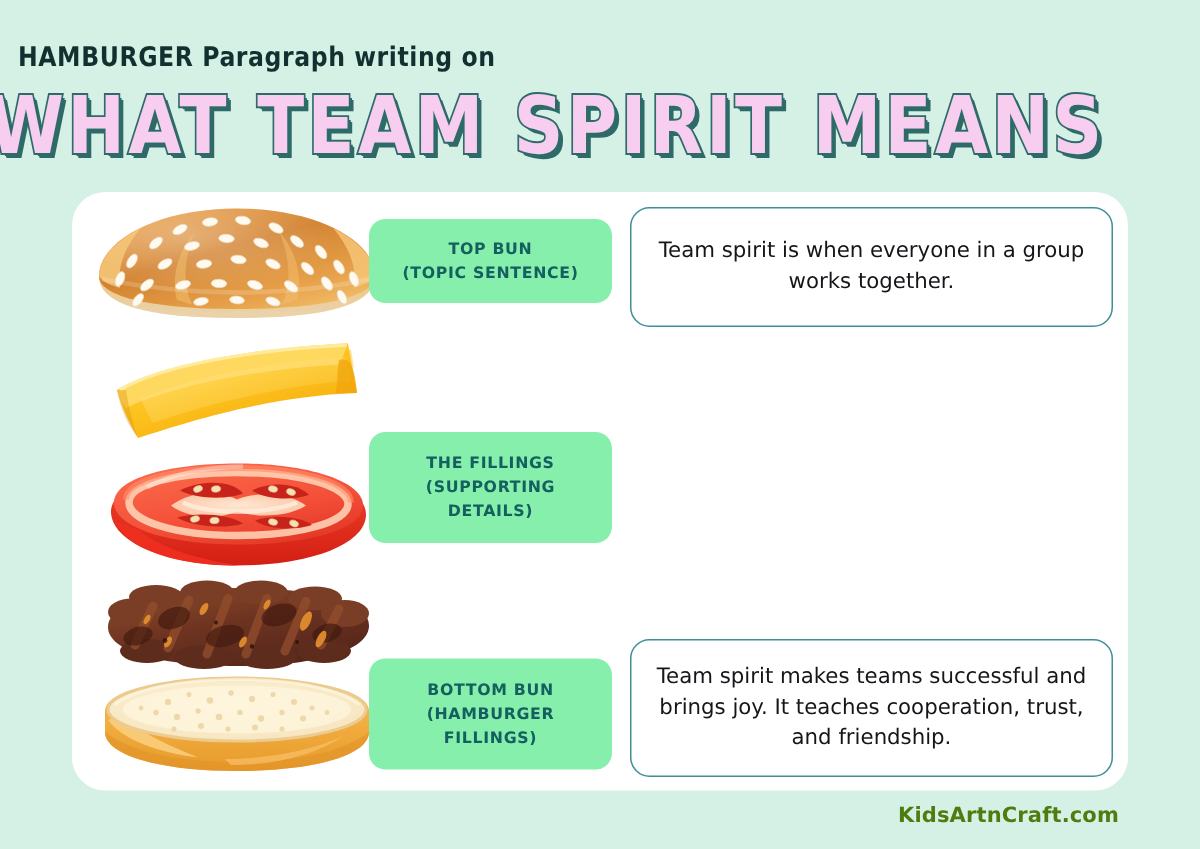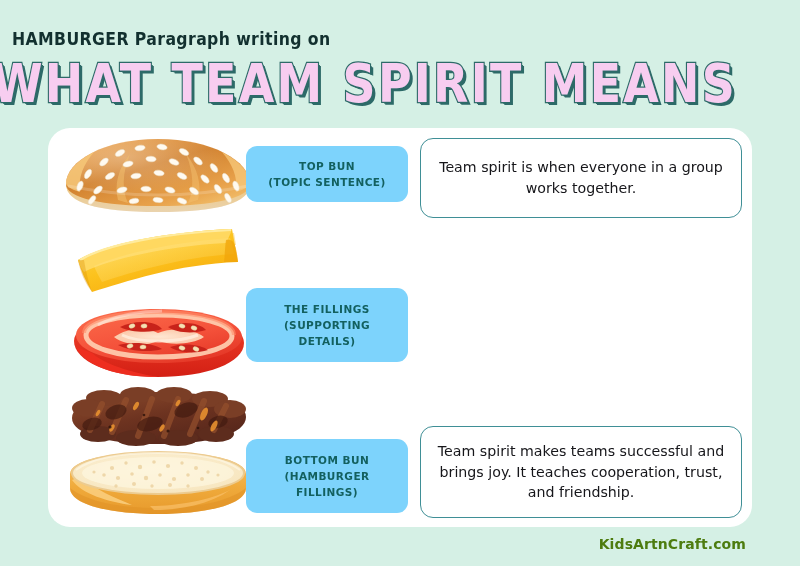--- a/index.html
+++ b/index.html
@@ -80,21 +80,21 @@
     position: absolute;
     left: 198px;
     top: 0;
     width: 180px;
     height: 399px;
   }
   .label-box {
     position: absolute;
     left: 0;
     width: 162px;
-    background: #7dd3fc;
+    background: #86efac;
     border-radius: 11px;
     color: #13605f;
     font-family: "DejaVu Sans", sans-serif;
     font-weight: 700;
     font-size: 10.5px;
     letter-spacing: 0.45px;
     text-align: center;
     display: flex;
     flex-direction: column;
     align-items: center;

